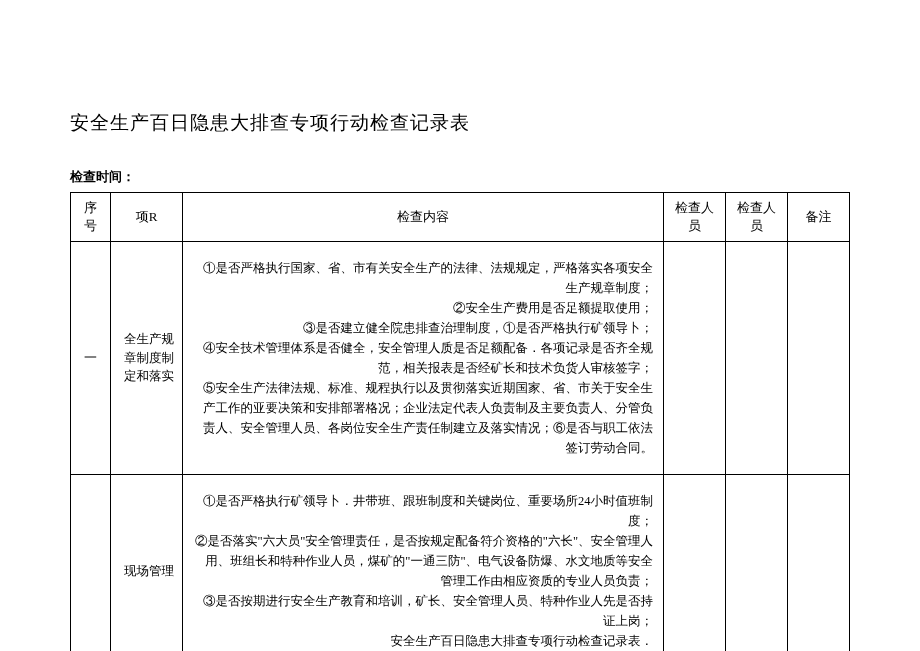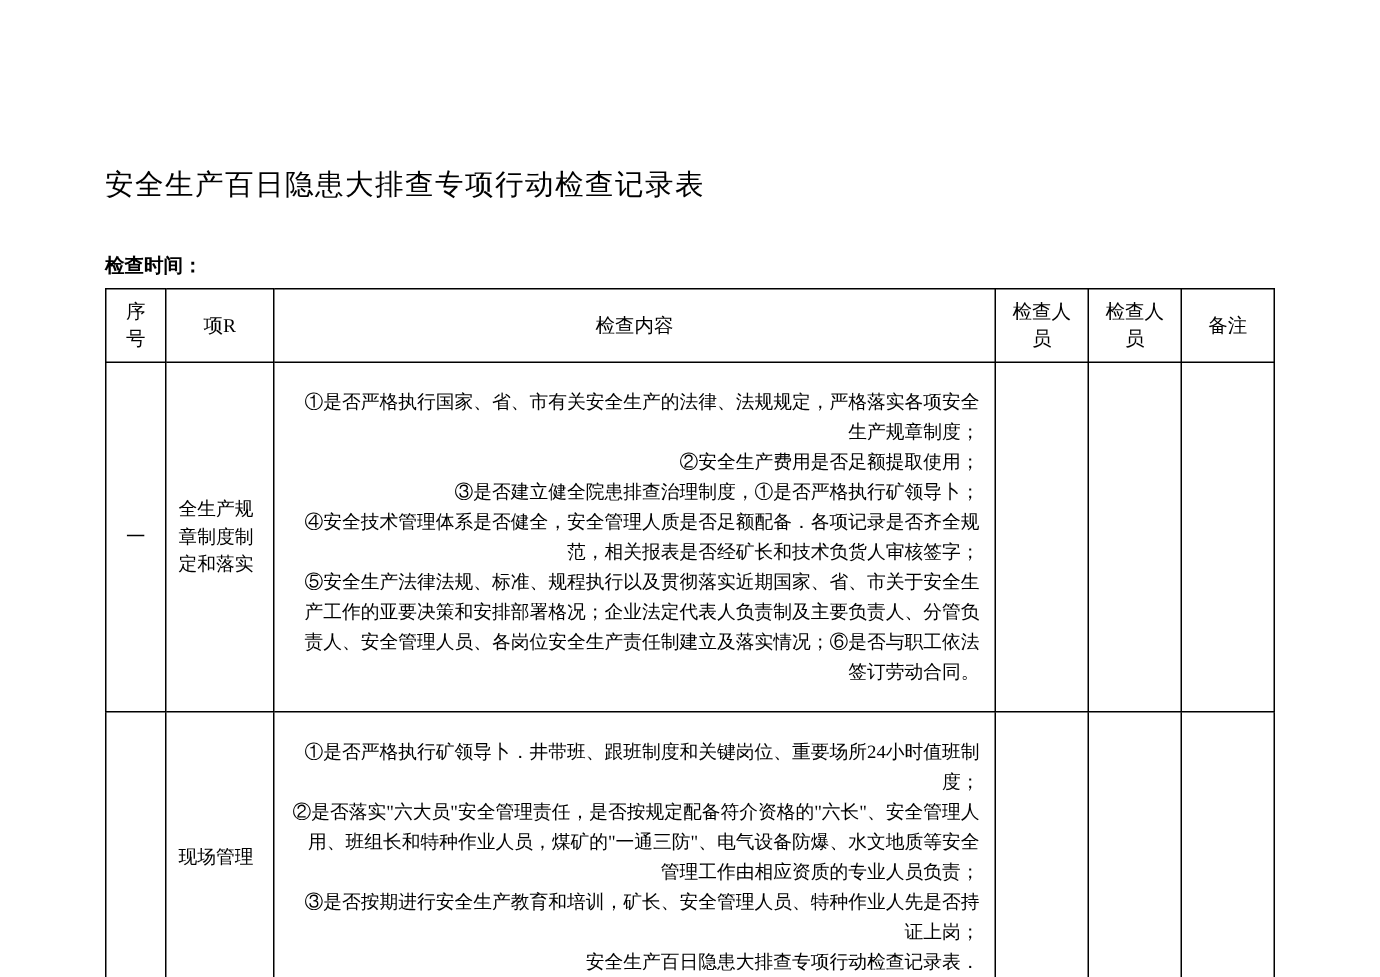--- a/index.html
+++ b/index.html
@@ -46,21 +46,21 @@
     .col-seq { width: 40px; }
     .col-item { width: 72px; }
     .col-content { width: auto; }
     .col-status { width: 62px; }
     .col-inspector { width: 62px; }
     .col-note { width: 62px; }
     .cell-seq {
       text-align: center;
     }
     .cell-item {
-      text-align: left;
+      text-align: right;
       font-size: 12.5px;
       line-height: 1.5;
       font-family: Liberation Serif, serif;
     }
     .cell-content {
       text-align: right;
       font-size: 12.5px;
       line-height: 1.6;
       padding: 16px 10px;
     }

